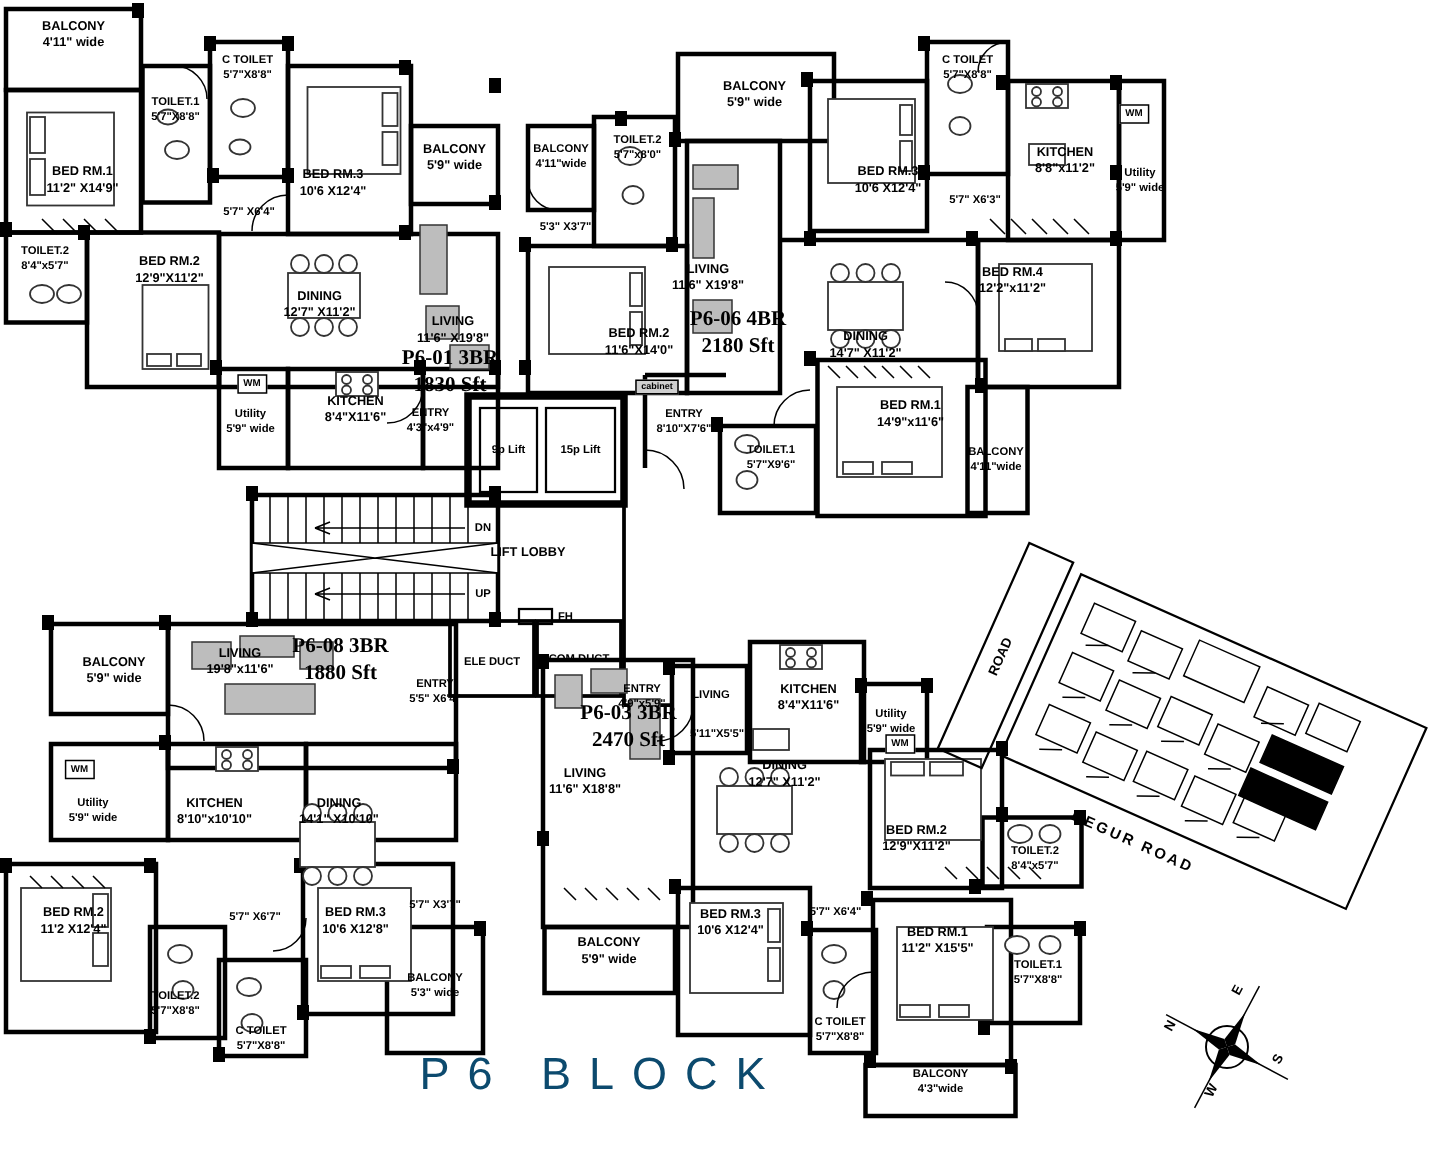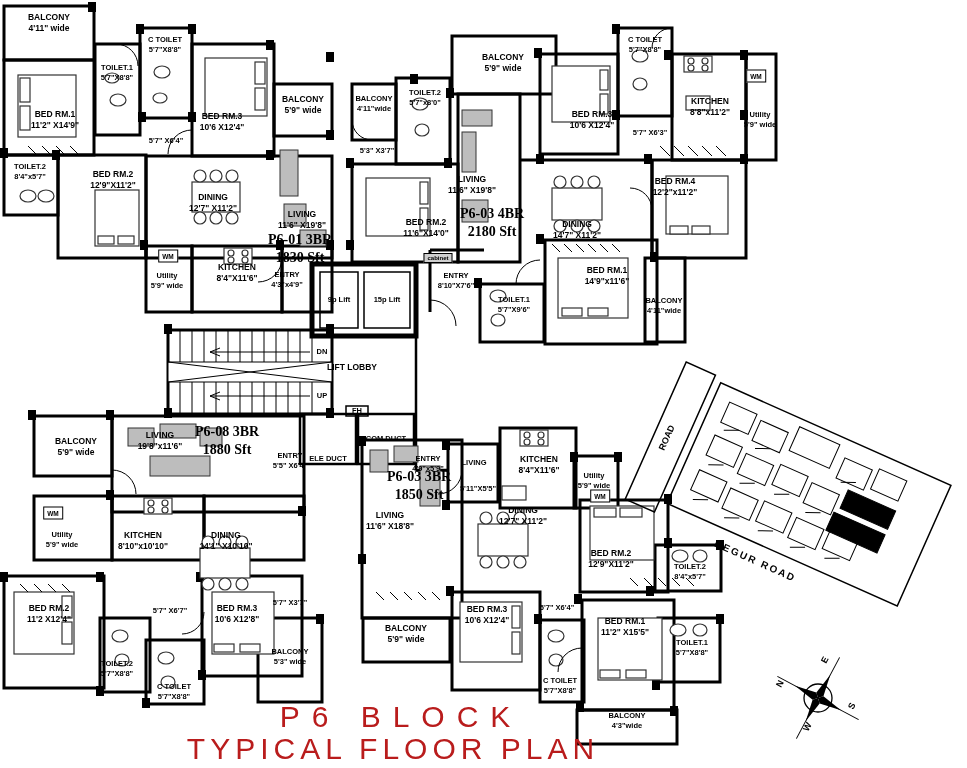--- a/index.html
+++ b/index.html
@@ -11,21 +11,21 @@
   .lb span{display:block;}
   .sm{font-size:7.5px;}
   .uid{position:absolute;transform:translate(-50%,-50%);text-align:center;z-index:5;
        font-family:"Liberation Serif",serif;font-size:14px;font-weight:bold;line-height:1.25;white-space:nowrap;}
   .uid span{display:block;}
   .wmbox{position:absolute;transform:translate(-50%,-50%);border:1.5px solid #000;background:#fff;
        font-size:6.5px;font-weight:bold;padding:2px 3px;z-index:6;}
   .cab{position:absolute;transform:translate(-50%,-50%);border:1px solid #000;background:#cfcfcf;
        font-size:6px;font-weight:bold;padding:1px 3px;z-index:6;}
   .title{position:absolute;transform:translate(-50%,-50%);white-space:nowrap;z-index:5;
-       font-family:"Liberation Sans",sans-serif;color:#b91c1c;font-weight:normal;}
+       font-family:"Liberation Sans",sans-serif;color:#0c4a6e;font-weight:normal;}
   #title1{font-size:30px;letter-spacing:12px;}
   #title2{font-size:30px;letter-spacing:5px;}
 </style>
 </head>
 <body>
 
 <div id="plan">
 
 <svg width="967" height="768" viewBox="0 0 967 768">
 
@@ -409,21 +409,21 @@
     </div>
 <div class="lb" style="left:503px;top:63px">
       <span>BALCONY</span>
       <span>5'9"  wide</span>
     </div>
 <div class="lb" style="left:472px;top:185px">
       <span>LIVING</span>
       <span>11'6"  X19'8"</span>
     </div>
 <div class="uid" style="left:492px;top:222px">
-      <span>P6-03 4BR</span>
+      <span>P6-06 4BR</span>
       <span>2180  Sft</span>
     </div>
 <div class="lb" style="left:592px;top:120px">
       <span>BED  RM.3</span>
       <span>10'6  X12'4"</span>
     </div>
 <div class="lb sm" style="left:645px;top:45px">
       <span>C  TOILET</span>
       <span>5'7"X8'8"</span>
     </div>
@@ -473,24 +473,24 @@
     </div>
 <div class="lb" style="left:352px;top:368px">
       <span>LIFT  LOBBY</span>
     </div>
 <div class="lb sm" style="left:322px;top:352px">
       <span>DN</span>
     </div>
 <div class="lb sm" style="left:322px;top:396px">
       <span>UP</span>
     </div>
-<div class="lb sm" style="left:357px;top:411px">
+<div class="lb sm" style="left:377px;top:411px">
       <span>FH</span>
     </div>
-<div class="lb sm" style="left:328px;top:459px">
+<div class="lb sm" style="left:328px;top:441px">
       <span>ELE  DUCT</span>
     </div>
 <div class="lb sm" style="left:386px;top:439px">
       <span>COM  DUCT</span>
     </div>
 
 <div class="lb sm" style="left:428px;top:464px">
       <span>ENTRY</span>
       <span>4'9"x5'9"</span>
     </div>
@@ -504,21 +504,21 @@
       <span>KITCHEN</span>
       <span>8'4"X11'6"</span>
     </div>
 <div class="lb sm" style="left:594px;top:481px">
       <span>Utility</span>
       <span>5'9"  wide</span>
     </div>
 <div class="wmbox" style="left:600px;top:496px"><span>WM</span></div>
 <div class="uid" style="left:419px;top:485px">
       <span>P6-03 3BR</span>
-      <span>1850  Sft</span>
+      <span>2470  Sft</span>
     </div>
 <div class="lb" style="left:390px;top:521px">
       <span>LIVING</span>
       <span>11'6"  X18'8"</span>
     </div>
 <div class="lb" style="left:523px;top:516px">
       <span>DINING</span>
       <span>12'7"  X11'2"</span>
     </div>
 <div class="lb" style="left:611px;top:559px">
@@ -607,15 +607,14 @@
     </div>
 <div class="lb sm" style="left:290px;top:657px">
       <span>BALCONY</span>
       <span>5'3"  wide</span>
     </div>
 <div class="lb sm" style="left:290px;top:603px">
       <span>5'7"  X3'7"</span>
     </div>
 
 <div class="title" id="title1" style="left:401px;top:717px">P6  BLOCK</div>
-<div class="title" id="title2" style="left:393px;top:749px">TYPICAL  FLOOR  PLAN</div>
 
 </div>
 
 </body></html>

